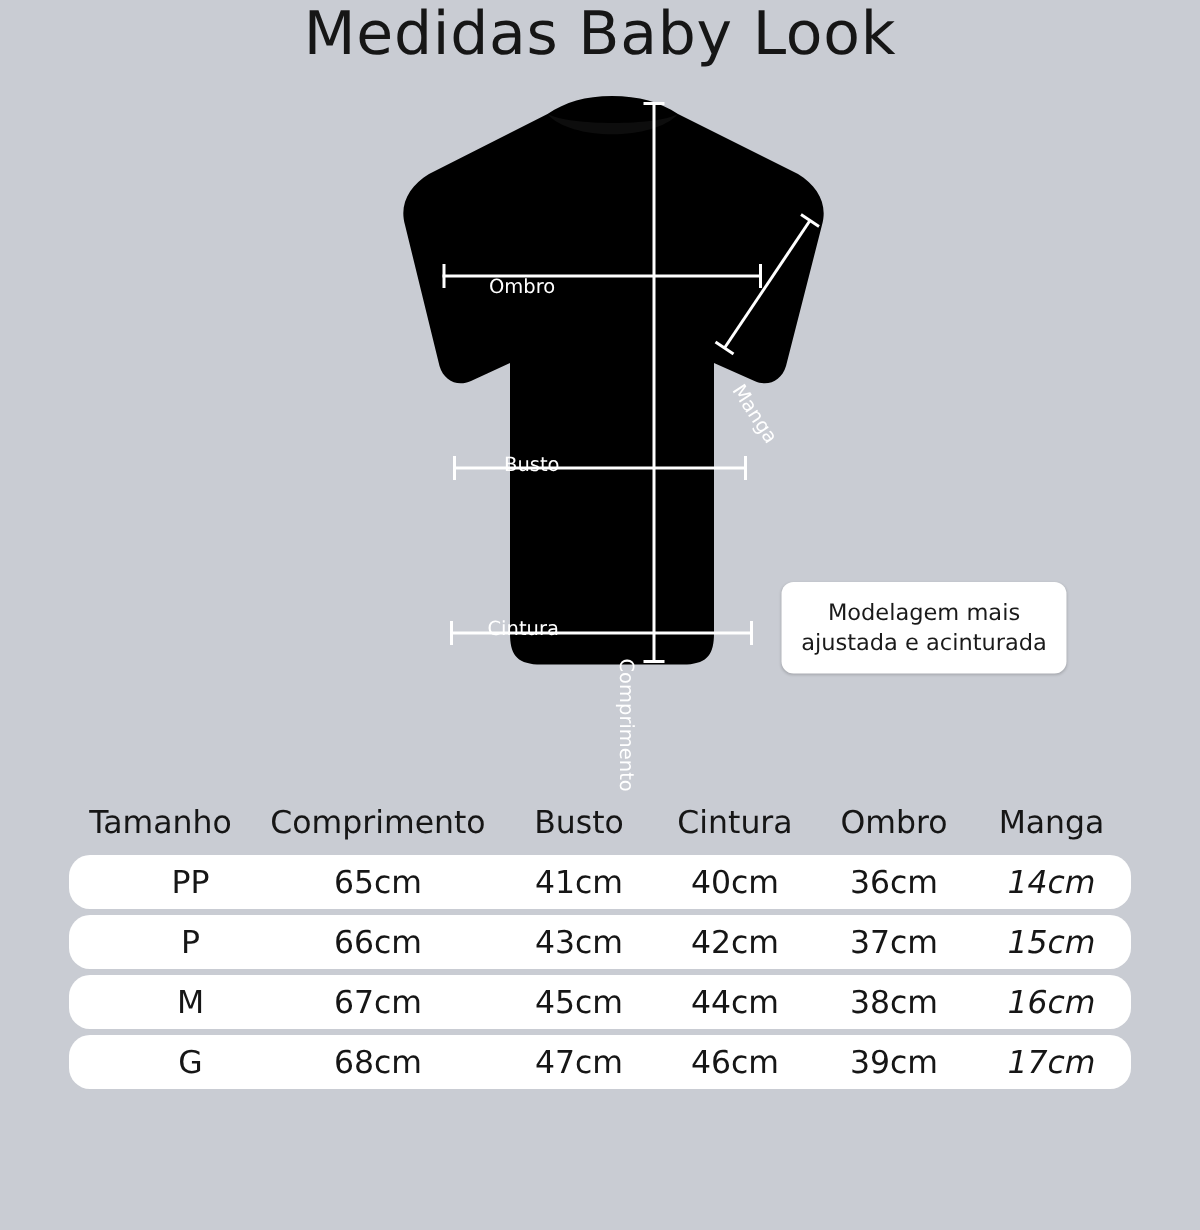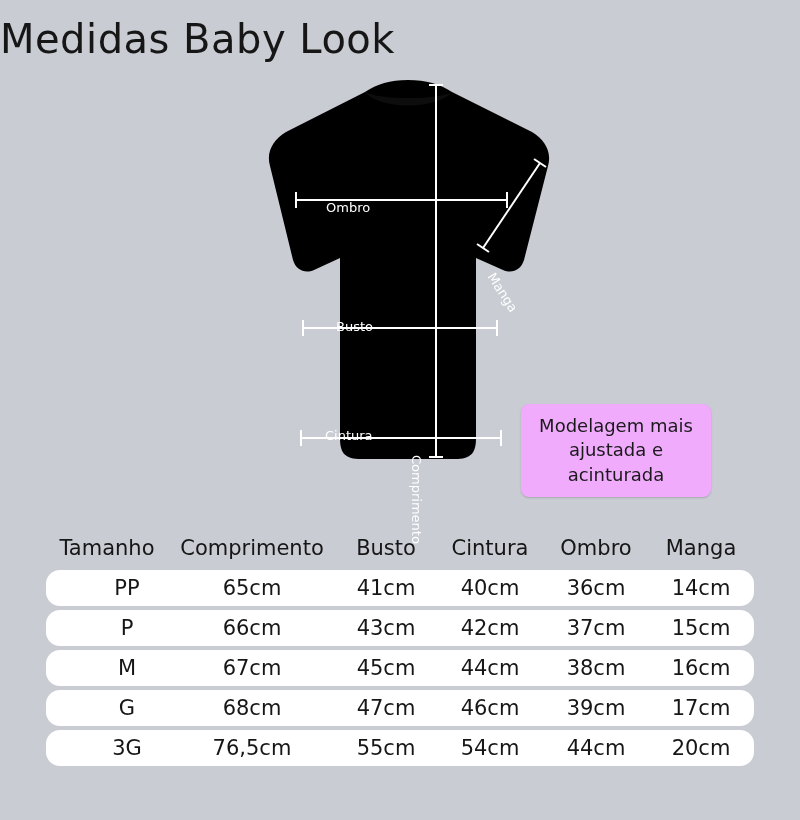--- a/index.html
+++ b/index.html
@@ -10,25 +10,25 @@
     width: 800px;
     height: 820px;
     background: #c9ccd3;
     font-family: "DejaVu Sans", sans-serif;
     color: #1a1a1a;
     overflow: hidden;
     position: relative;
   }
 
   .title {
-    text-align: left;
+    text-align: center;
     font-size: 40px;
     font-weight: 400;
     letter-spacing: 0.5px;
-    padding-top: 16px;
+    padding-top: 0;
     color: #161616;
   }
 
   
   .illustration {
     position: relative;
     width: 800px;
     height: 410px;
     margin-top: 8px;
   }
@@ -39,25 +39,25 @@
     top: 0;
     width: 340px;
     height: 400px;
   }
 
   .note {
     position: absolute;
     left: 521px;
     top: 334px;
     width: 174px;
-    background: #f0abfc;
+    background: #ffffff;
     border-radius: 8px;
     padding: 10px 8px;
     text-align: center;
-    font-size: 18px;
+    font-size: 15px;
     line-height: 1.35;
     color: #1a1a1a;
     box-shadow: 0 1px 2px rgba(0,0,0,0.18);
   }
 
   .dim-label {
     position: absolute;
     color: #ffffff;
     font-size: 13px;
     background: transparent;
@@ -108,20 +108,21 @@
     height: 26px;
   }
   table.sizes td:first-child {
     border-top-left-radius: 14px;
     border-bottom-left-radius: 14px;
     padding-left: 40px;
   }
   table.sizes td:last-child {
     border-top-right-radius: 14px;
     border-bottom-right-radius: 14px;
+    font-style: italic;
   }
   col.c0 { width: 122px; }
   col.c1 { width: 168px; }
   col.c2 { width: 100px; }
   col.c3 { width: 108px; }
   col.c4 { width: 104px; }
   col.c5 { width: 106px; }
 </style>
 </head>
 <body>
@@ -231,23 +232,15 @@
         <td>16cm</td>
       </tr>
       <tr>
         <td>G</td>
         <td>68cm</td>
         <td>47cm</td>
         <td>46cm</td>
         <td>39cm</td>
         <td>17cm</td>
       </tr>
-      <tr>
-        <td>3G</td>
-        <td>76,5cm</td>
-        <td>55cm</td>
-        <td>54cm</td>
-        <td>44cm</td>
-        <td>20cm</td>
-      </tr>
     </tbody>
   </table>
 </div>
 
 </body></html>

